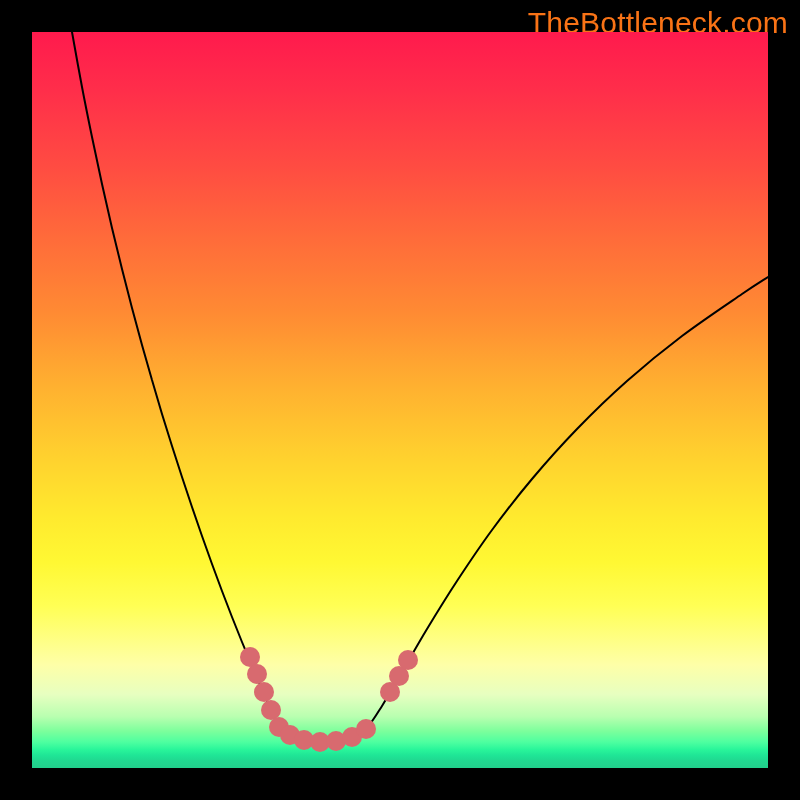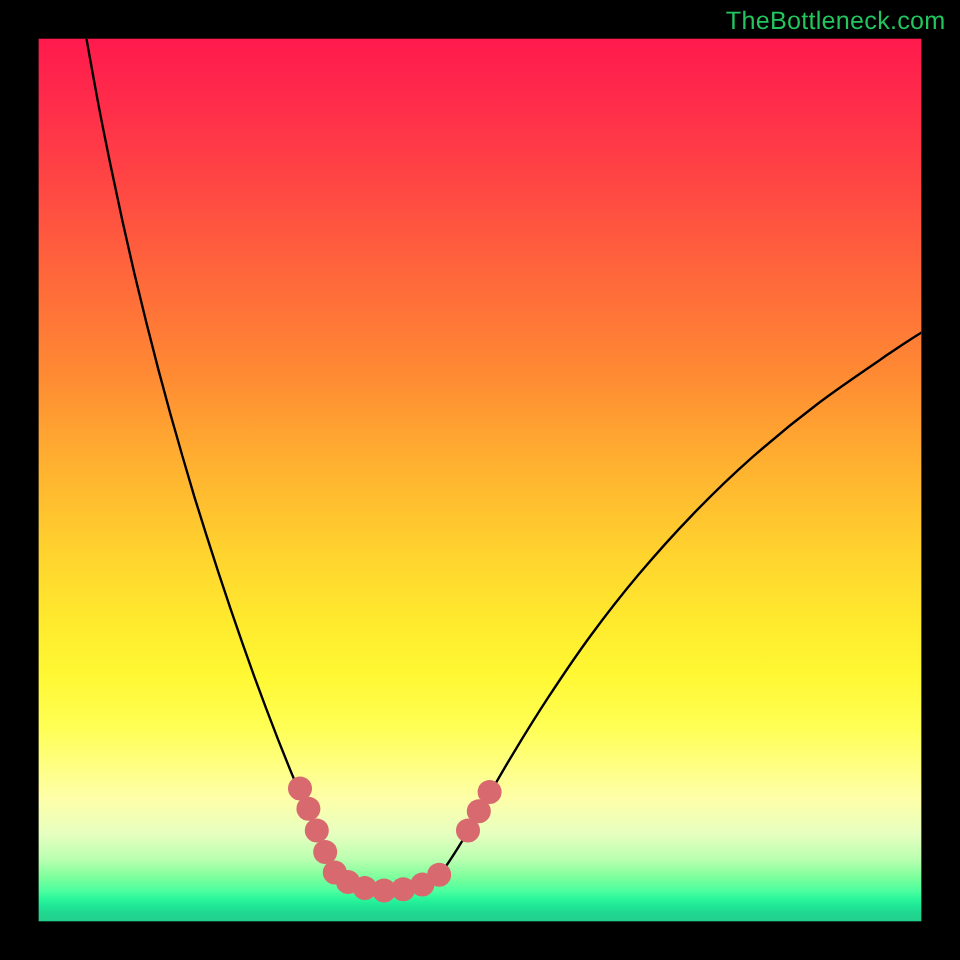--- a/index.html
+++ b/index.html
@@ -47,22 +47,22 @@
       #29f59a 97.5%,
       #1fe596 98.3%,
       #20d890 99%,
       #22cf8c 100%
     );
   }
   .watermark {
     position: absolute;
     top: 6px;
     right: 12px;
-    color: #22c55e;
-    font-size: 21px;
+    color: #f97316;
+    font-size: 30px;
     letter-spacing: 0.2px;
     font-weight: 400;
     user-select: none;
   }
   svg {
     position: absolute;
     inset: 0;
   }
 </style>
 </head>

